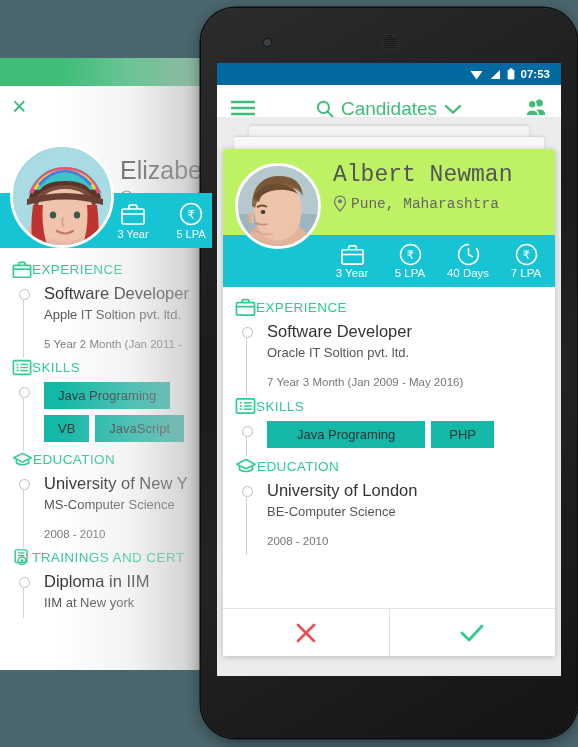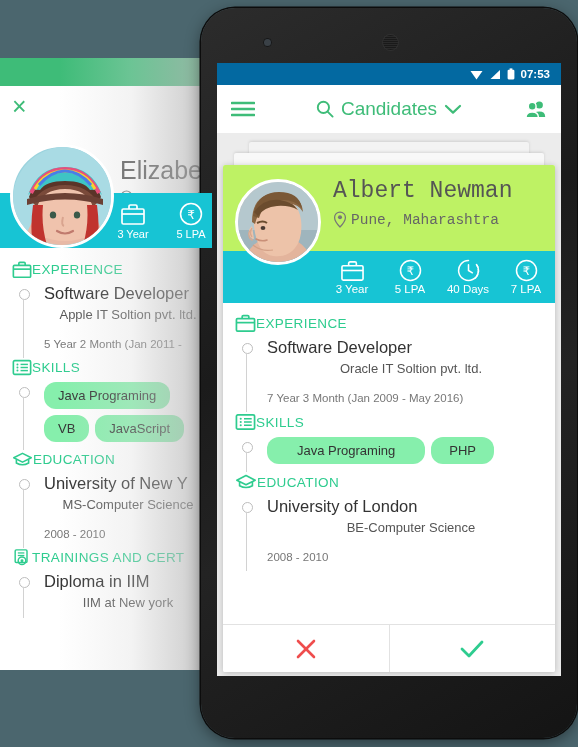--- a/index.html
+++ b/index.html
@@ -62,25 +62,25 @@
   .tl::before {
     content: ""; position: absolute; left: 19px; top: 5px;
     width: 9px; height: 9px; border-radius: 50%;
     border: 1px solid #bdbdbd; background: #fff;
   }
   .tl::after {
     content: ""; position: absolute; left: 23px; top: 15px;
     width: 1px; bottom: 0; background: #d2d2d2;
   }
   .tl .ti { font-size: 16.5px; color: #333; font-weight: 300; white-space: nowrap; }
-  .tl .ts { font-size: 13px; color: #555; margin-top: 4px; white-space: nowrap; text-align: center; }
+  .tl .ts { font-size: 13px; color: #555; margin-top: 4px; white-space: nowrap; }
   .tl .td { font-size: 11.5px; color: #777; margin-top: 16px; white-space: nowrap; }
   .chips { display: flex; flex-wrap: wrap; gap: 6px; }
   .chip {
-    background: #86efac; border-radius: 12px; color: #333;
+    background: #14b8a6; border-radius: 0; color: #333;
     font-size: 13px; padding: 6px 14px; white-space: nowrap;
   }
 
   
   #phone {
     position: absolute; left: 201px; top: 8px;
     width: 376px; height: 730px;
     border-radius: 34px;
     background: linear-gradient(150deg,#2c2c2c 0%,#1b1b1b 40%,#232323 60%,#141414 100%);
     box-shadow: 0 0 0 1.5px #0c0c0c, 0 4px 16px rgba(0,0,0,.45);
@@ -99,22 +99,22 @@
     position: absolute; left: 16px; top: 55px;
     width: 344px; height: 613px;
     background: #ececec; overflow: hidden;
   }
   #statusbar {
     height: 22px; background: #0369a1; color: #fff;
     display: flex; align-items: center; justify-content: flex-end;
     gap: 6px; padding-right: 11px; font-size: 11.5px; font-weight: bold;
   }
   #toolbar {
-    height: 48px; background: #fff;
-    display: flex; align-items: center; padding: 0 14px;
+    height: 32px; background: #fff;
+    display: flex; align-items: flex-end; padding: 0 14px;
     position: relative;
   }
   #tb-title {
     position: absolute; left: 0; right: 0; top: 0; height: 48px;
     display: flex; align-items: center; justify-content: center; gap: 7px;
     color: #3ebc78; font-size: 19px; font-weight: 300;
   }
   #tb-right { margin-left: auto; z-index: 3; }
 
   #card-stack { position: relative; height: 543px; }

